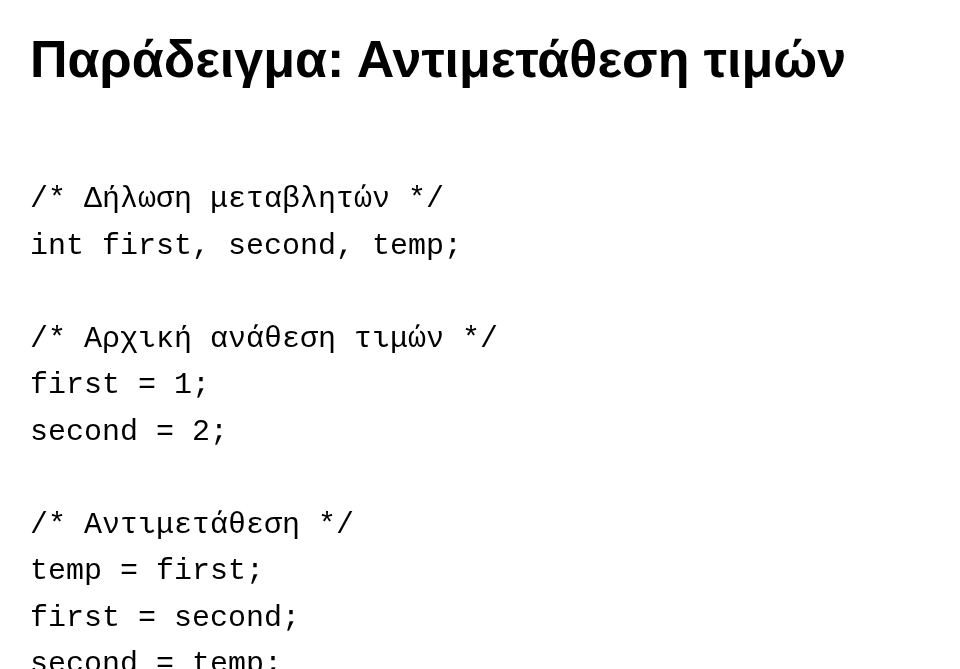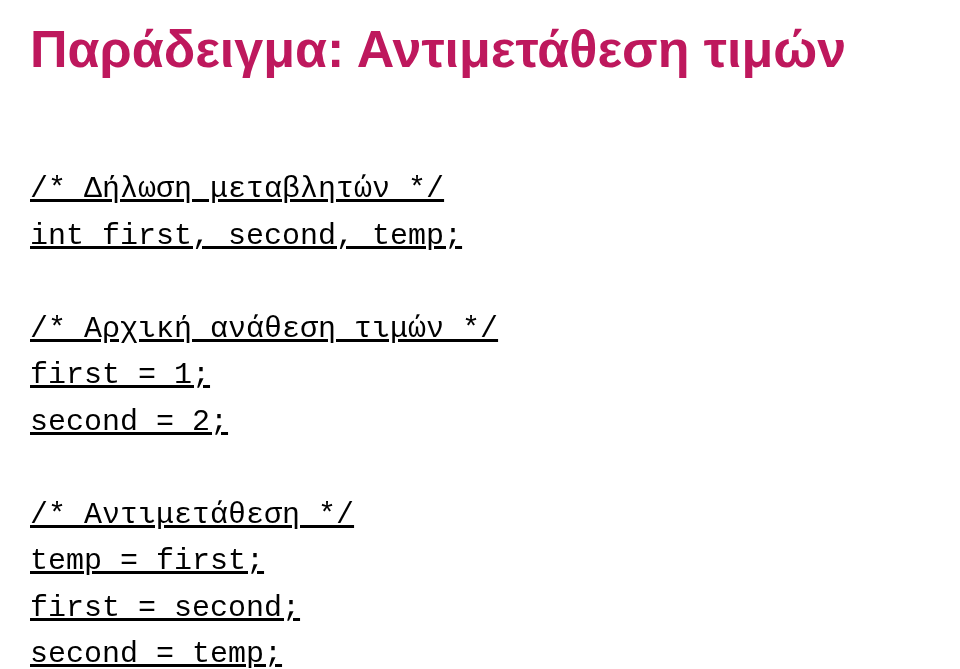--- a/index.html
+++ b/index.html
@@ -14,36 +14,36 @@
       width: 960px;
       min-height: 669px;
       padding: 20px 30px 20px 30px;
       overflow: hidden;
     }
 
     .page-title {
       font-size: 52px;
       font-weight: bold;
       font-family: Arial, sans-serif;
-      color: #be185d;
+      color: #000000;
       margin-bottom: 40px;
+      margin-top: 10px;
       line-height: 1.15;
     }
 
     .code-block {
       font-family: 'Courier New', Courier, monospace;
       font-size: 30px;
       line-height: 1.55;
       color: #000000;
       white-space: pre;
     }
 
     .code-line {
       display: block;
-      text-decoration: underline;
     }
 
     .empty-line {
       display: block;
       height: 1.55em;
     }
   </style>
 </head>
 <body>
 

